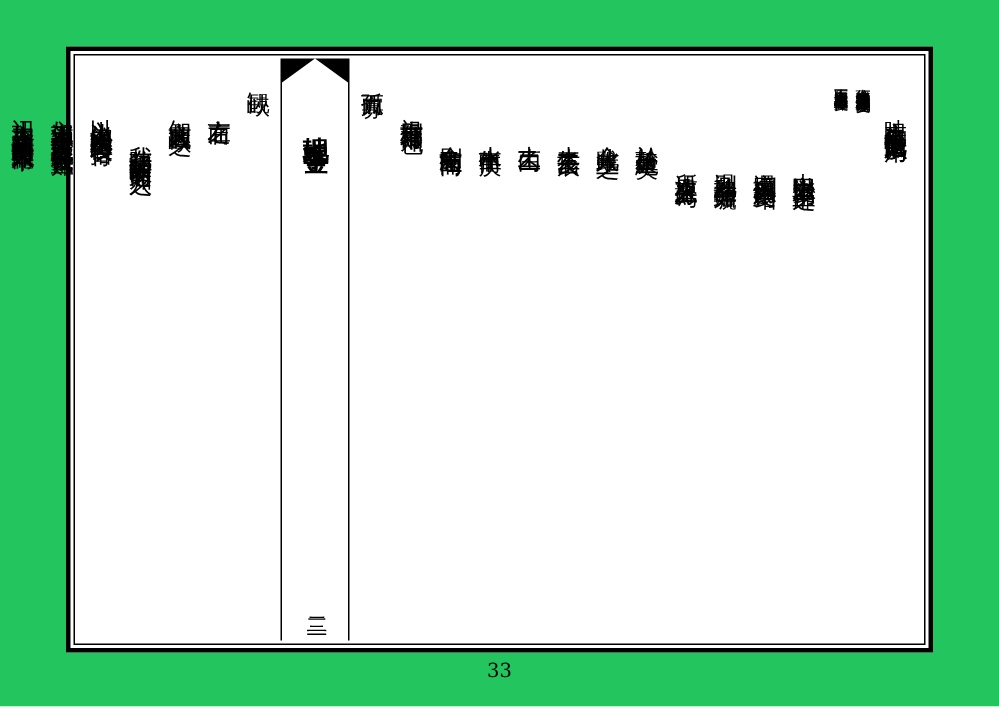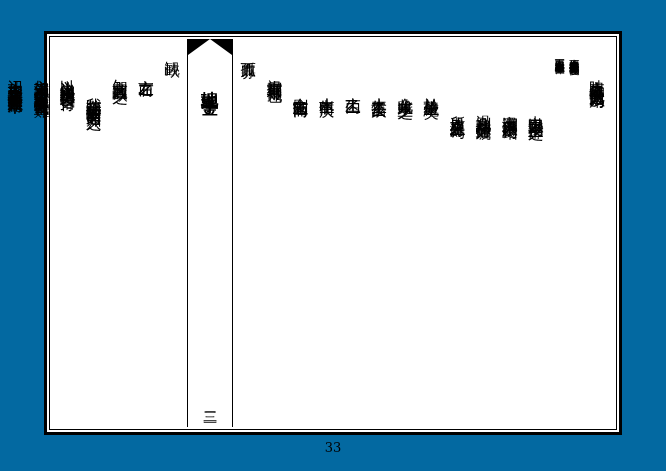--- a/index.html
+++ b/index.html
@@ -10,21 +10,21 @@
   body {
     width: 666px;
     height: 471px;
     overflow: hidden;
     font-family: "DejaVu Serif", serif;
   }
   .page {
     position: relative;
     width: 666px;
     height: 471px;
-    background: #0369a1;
+    background: #22c55e;
   }
   
   .frame-outer {
     position: absolute;
     left: 44px;
     top: 31px;
     width: 578px;
     height: 404px;
     border: 3px solid #000000;
     box-sizing: border-box;

